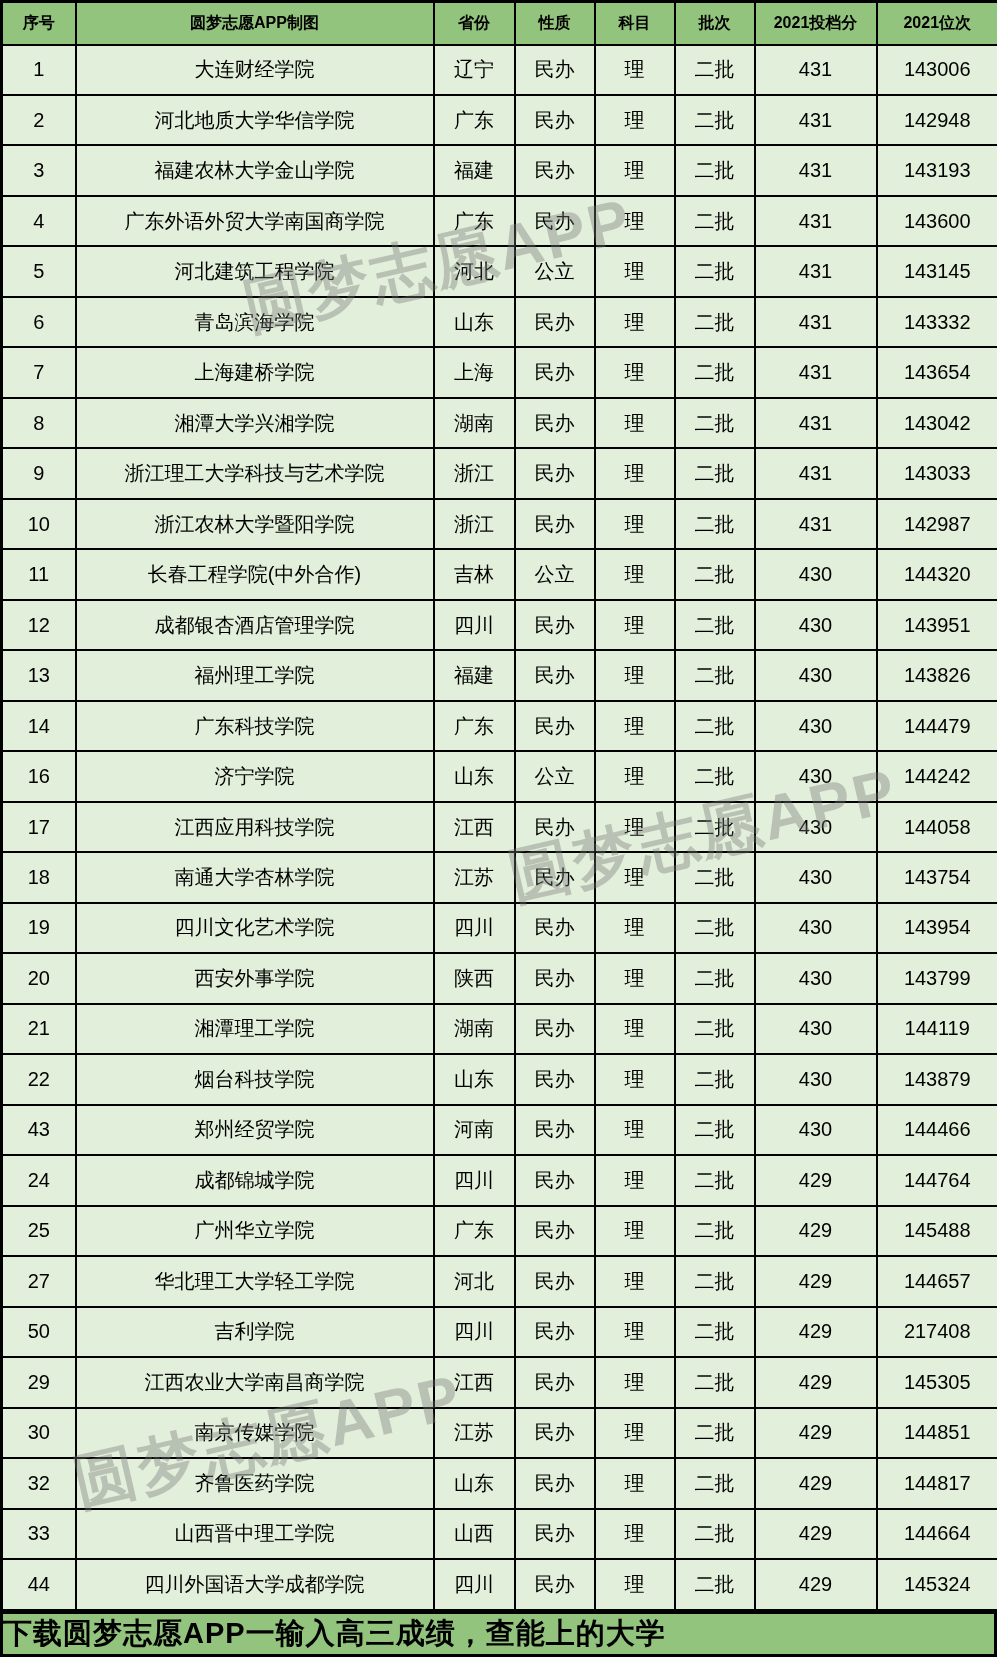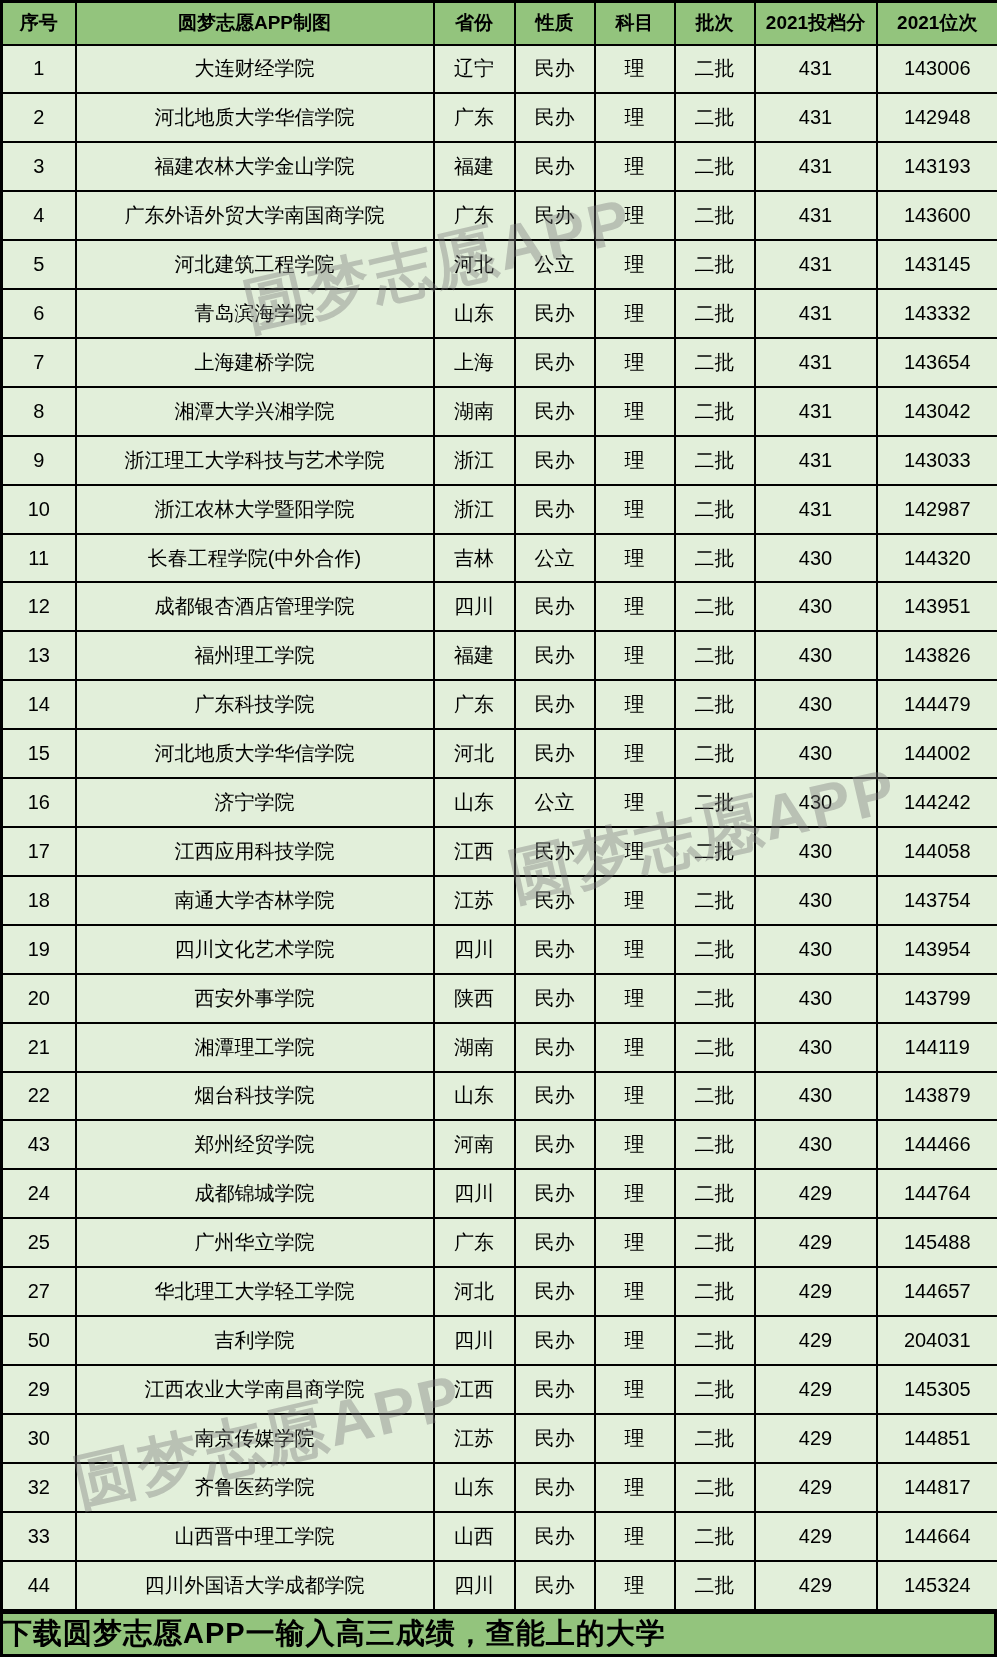--- a/index.html
+++ b/index.html
@@ -31,21 +31,21 @@
     text-align:center;
     vertical-align:middle;
     padding:0 2px;
     overflow:hidden;
     white-space:nowrap;
   }
   table.score-table thead tr{height:43px;}
   table.score-table thead th{
     background:var(--header-bg);
     font-weight:bold;
-    font-size:19px;
+    font-size:16px;
   }
   table.score-table tbody td{
     background:transparent;
     font-size:20px;
     font-weight:400;
   }
   .footer{
     width:997px;height:45px;
     background:var(--footer-bg);
     border:3px solid var(--border);
@@ -239,30 +239,20 @@
           <td>14</td>
           <td>广东科技学院</td>
           <td>广东</td>
           <td>民办</td>
           <td>理</td>
           <td>二批</td>
           <td>430</td>
           <td>144479</td>
         </tr>
         <tr>
-          <td>15</td>
-          <td>河北地质大学华信学院</td>
-          <td>河北</td>
-          <td>民办</td>
-          <td>理</td>
-          <td>二批</td>
-          <td>430</td>
-          <td>144002</td>
-        </tr>
-        <tr>
           <td>16</td>
           <td>济宁学院</td>
           <td>山东</td>
           <td>公立</td>
           <td>理</td>
           <td>二批</td>
           <td>430</td>
           <td>144242</td>
         </tr>
         <tr>
@@ -366,21 +356,21 @@
           <td>144657</td>
         </tr>
         <tr>
           <td>50</td>
           <td>吉利学院</td>
           <td>四川</td>
           <td>民办</td>
           <td>理</td>
           <td>二批</td>
           <td>429</td>
-          <td>204031</td>
+          <td>217408</td>
         </tr>
         <tr>
           <td>29</td>
           <td>江西农业大学南昌商学院</td>
           <td>江西</td>
           <td>民办</td>
           <td>理</td>
           <td>二批</td>
           <td>429</td>
           <td>145305</td>

